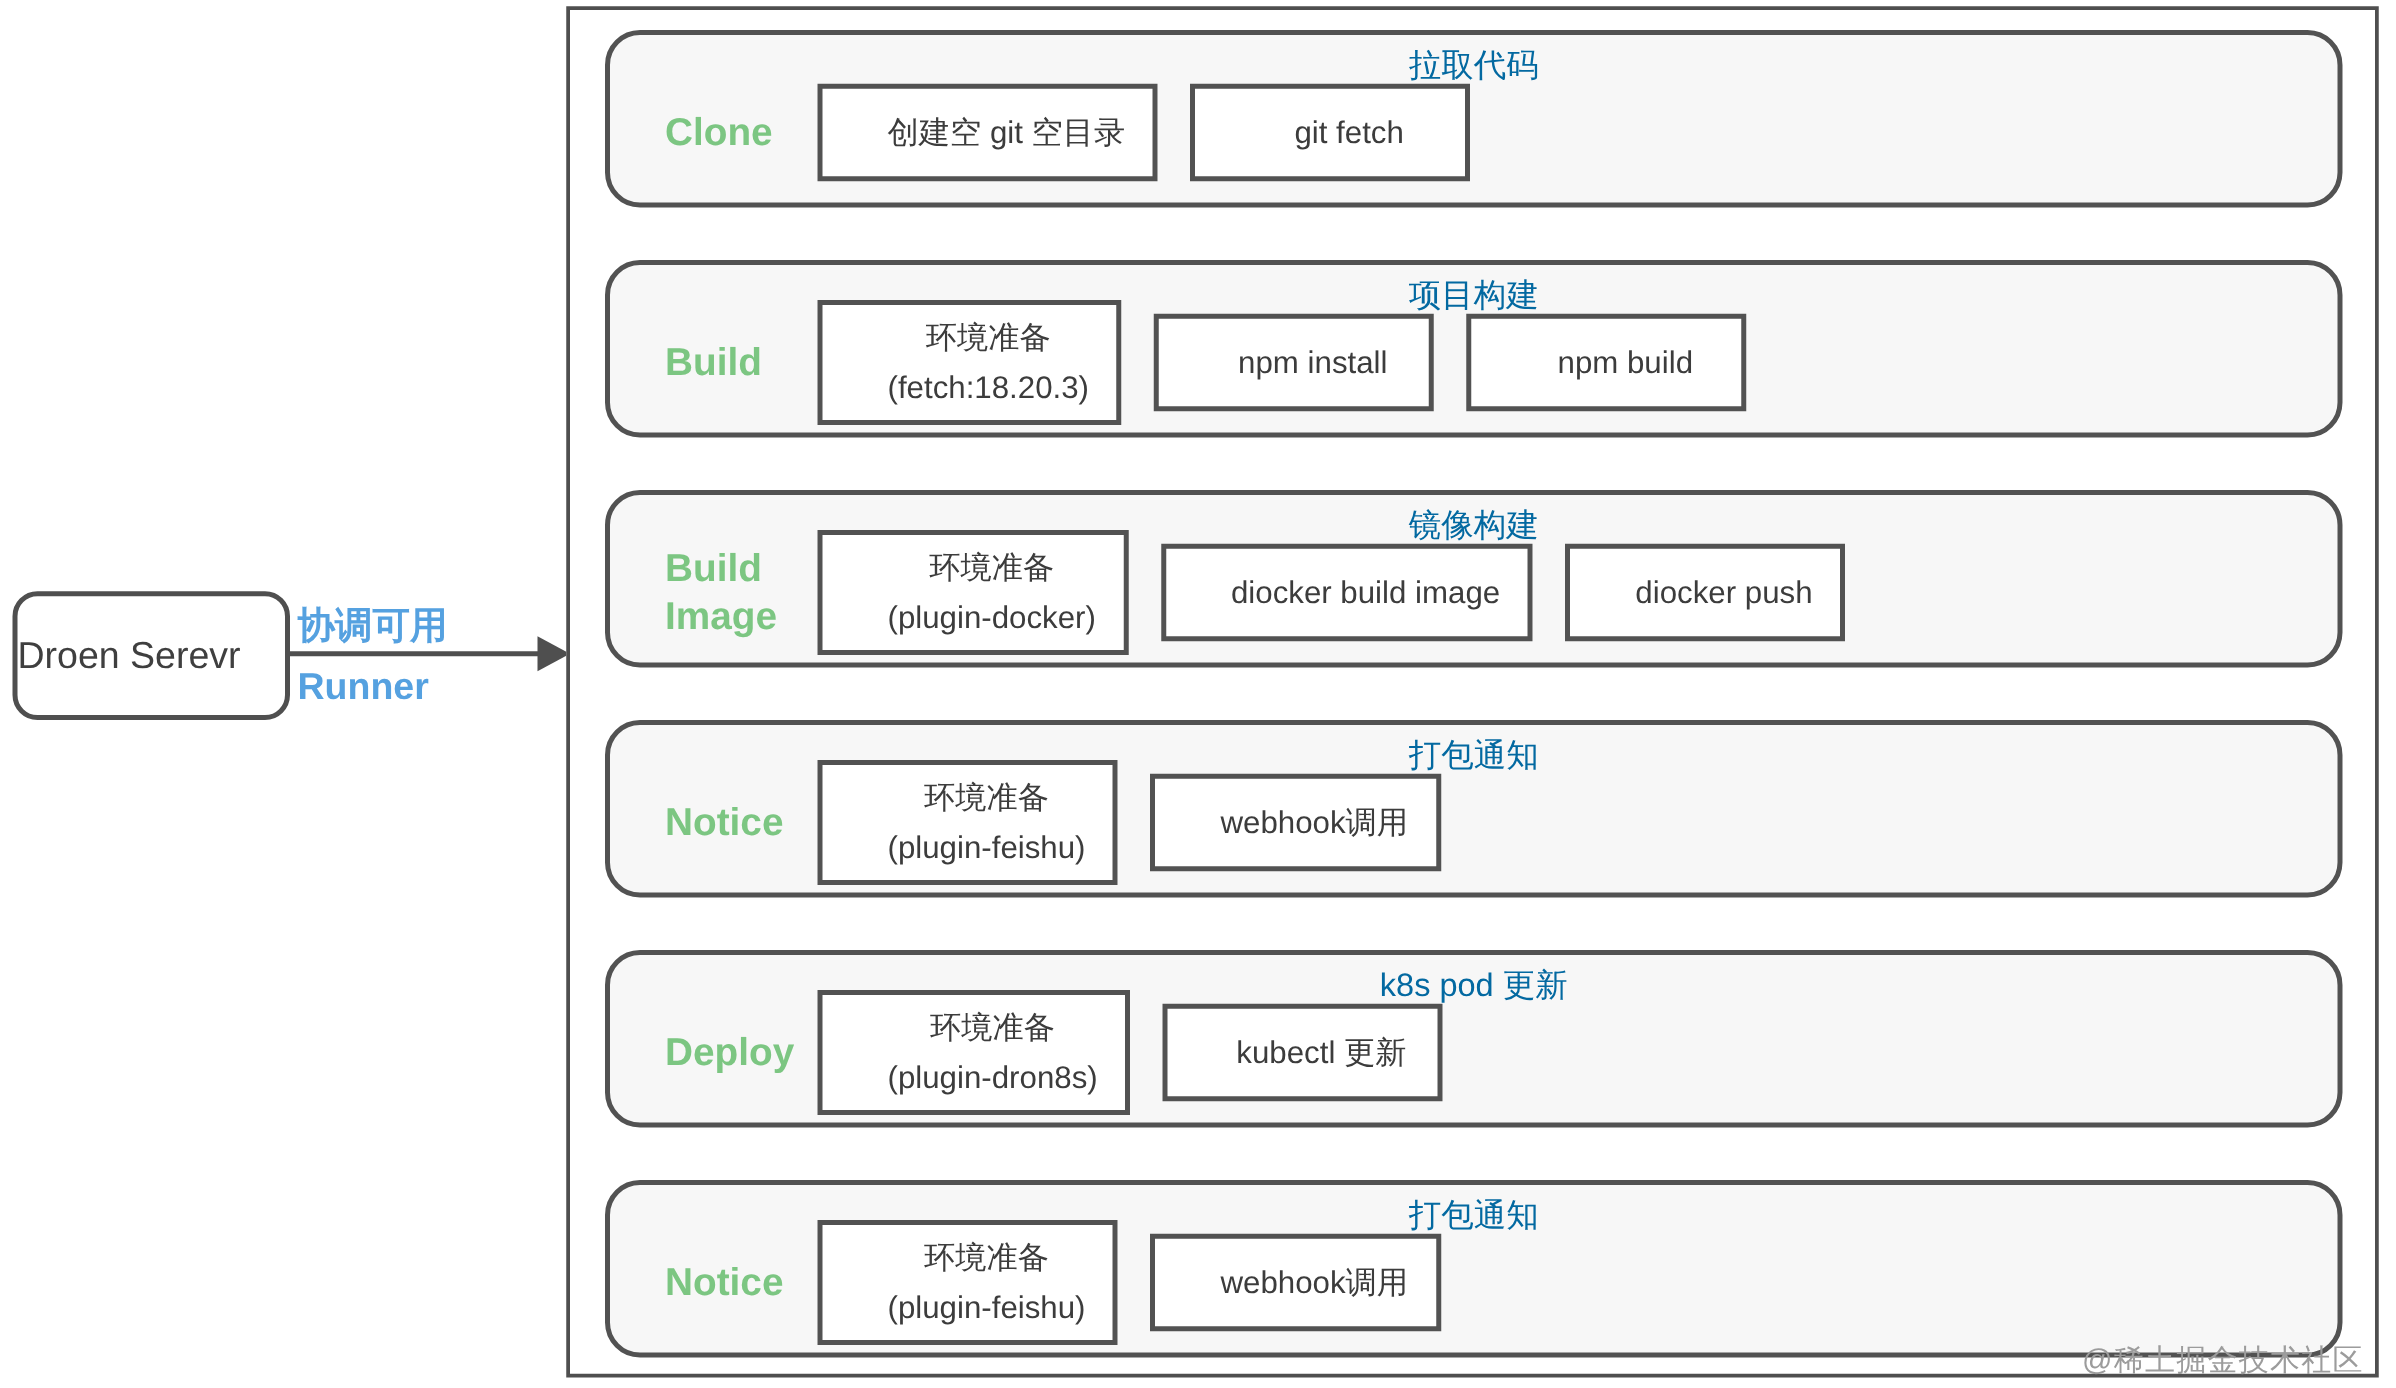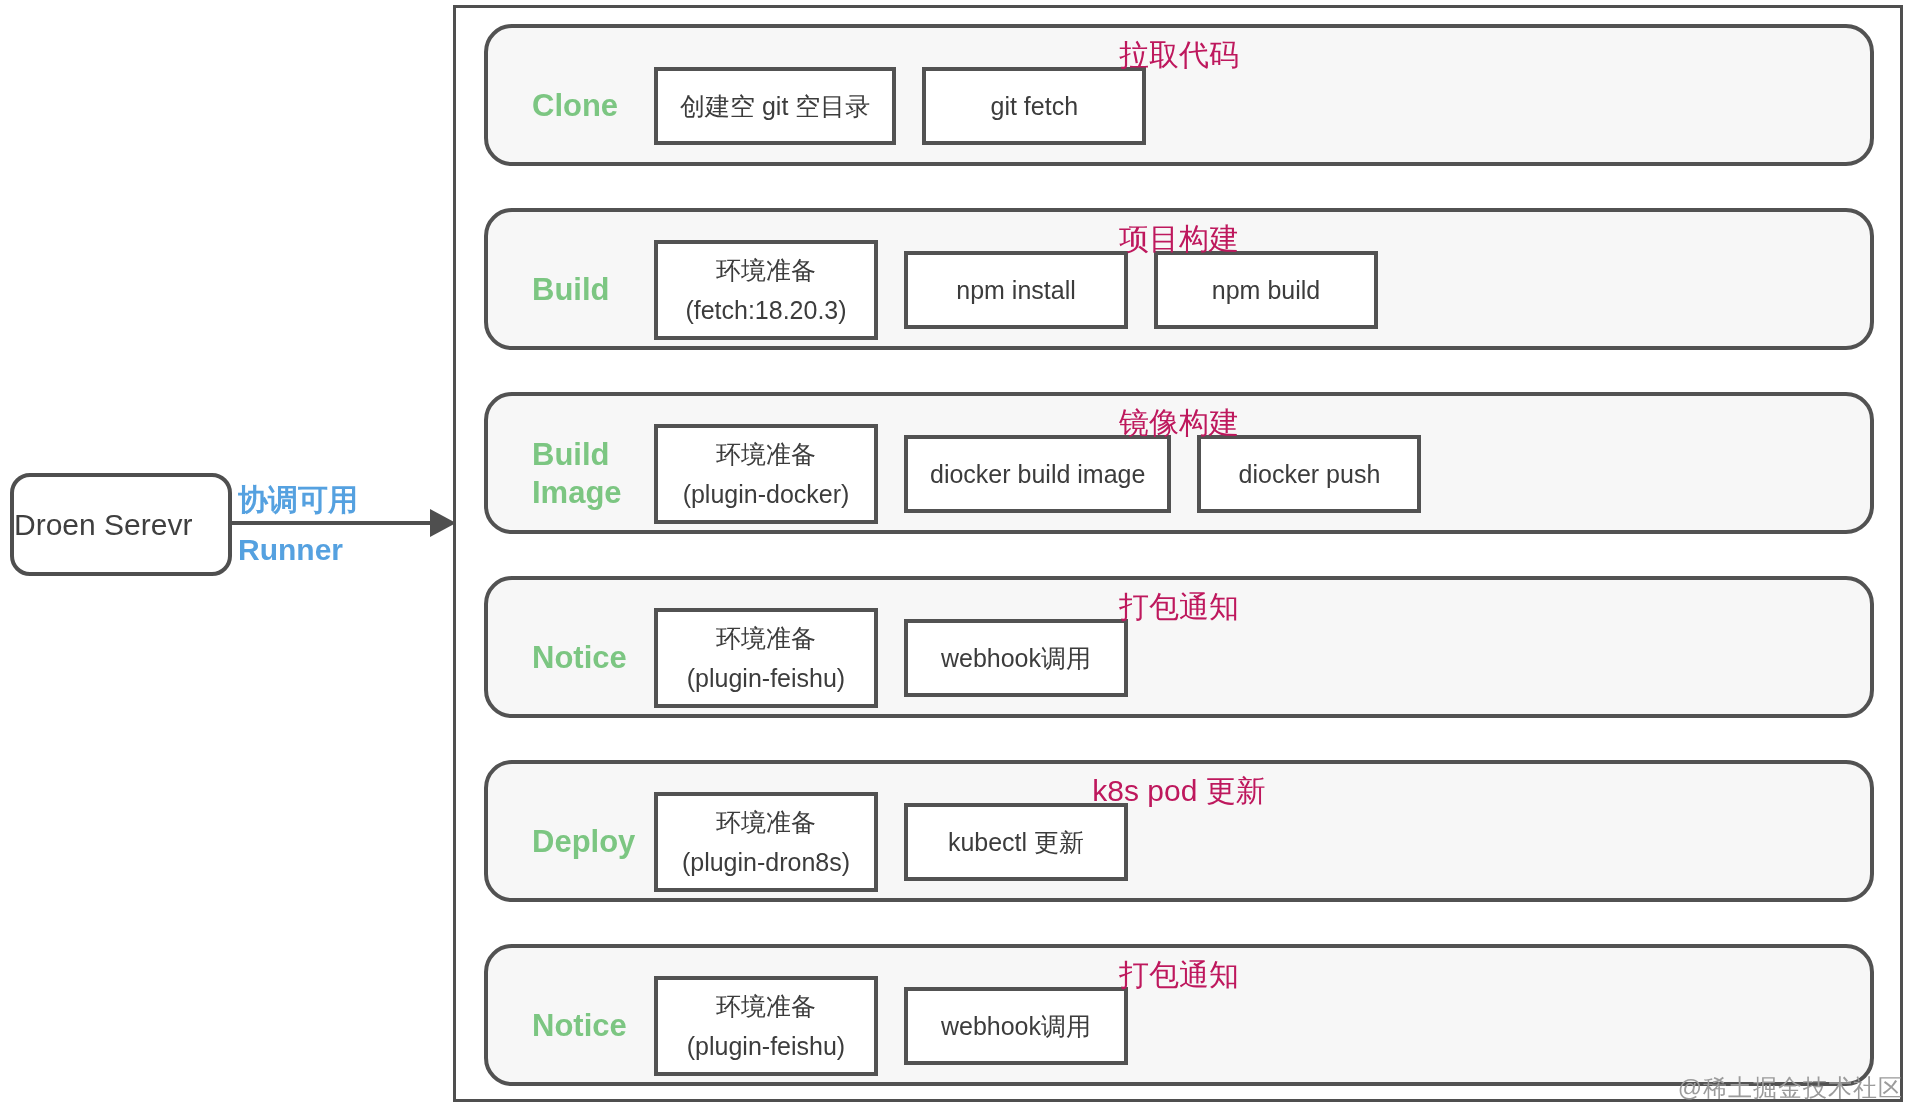--- a/index.html
+++ b/index.html
@@ -35,37 +35,37 @@
     border:3px solid #4f4f4f;background:#ffffff;box-sizing:border-box;
     padding:16px 26px 0 28px;display:flex;flex-direction:column;gap:42px;
   }
   .stage{
     position:relative;flex:none;height:142px;box-sizing:border-box;
     border:4px solid #525252;border-radius:28px;background:#f7f7f7;
     padding:30px 24px 8px 44px;display:flex;align-items:center;
   }
   .stage-title{
     position:absolute;top:7px;left:0;right:0;text-align:center;
-    font-size:30px;color:#be185d;
+    font-size:26px;color:#0369a1;
   }
   .stage-row{display:flex;align-items:center;width:100%;}
   .stage-label{
     width:108px;flex:none;margin-right:14px;
     color:#7cc682;font-weight:bold;font-size:31px;line-height:38px;
   }
   .steps{display:flex;align-items:center;gap:26px;}
   .step-box{
     box-sizing:border-box;min-height:78px;min-width:224px;
     border:4px solid #525252;background:#ffffff;
     padding:6px 22px;display:flex;flex-direction:column;
     align-items:center;justify-content:center;text-align:center;
   }
-  .step-line{font-size:25px;line-height:40px;color:#3c3c3c;white-space:nowrap;}
+  .step-line{font-size:25px;line-height:40px;color:#3c3c3c;white-space:nowrap;margin-left:30px;}
   .watermark{
-    position:absolute;right:14px;top:1072px;
+    position:absolute;right:26px;top:1072px;
     font-size:24px;color:#9c9c9c;letter-spacing:1px;
   }
 </style>
 </head>
 <body>
 
 <div class="server-box">
   <span>Droen Serevr</span>
 </div>
 

